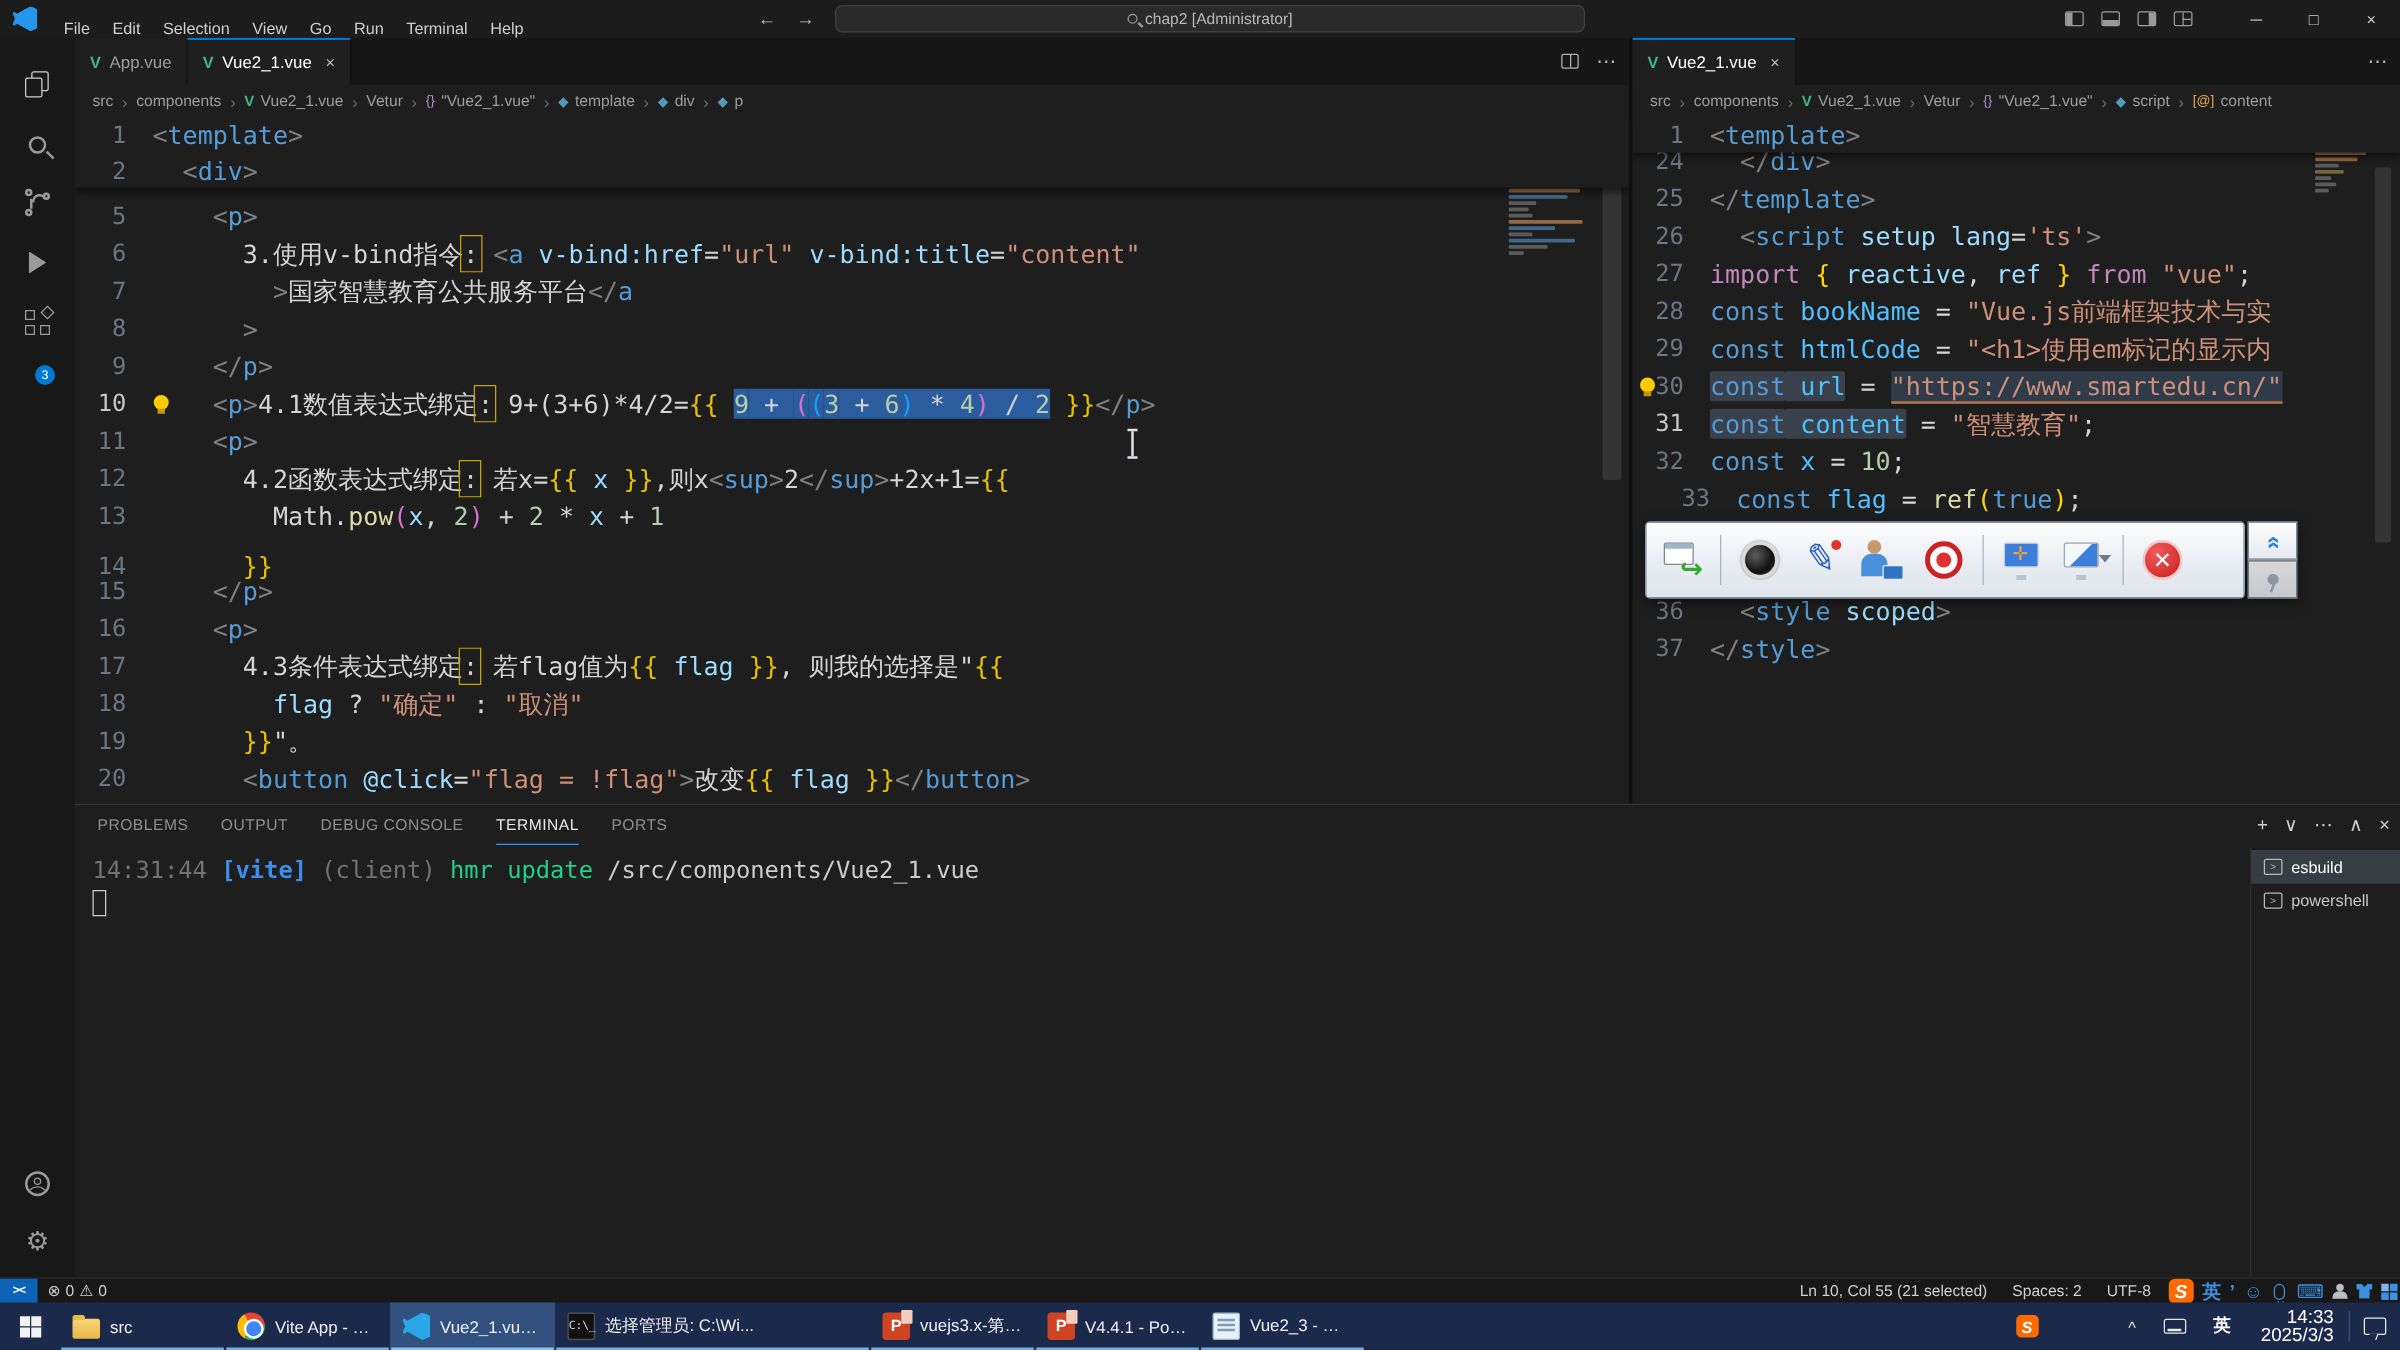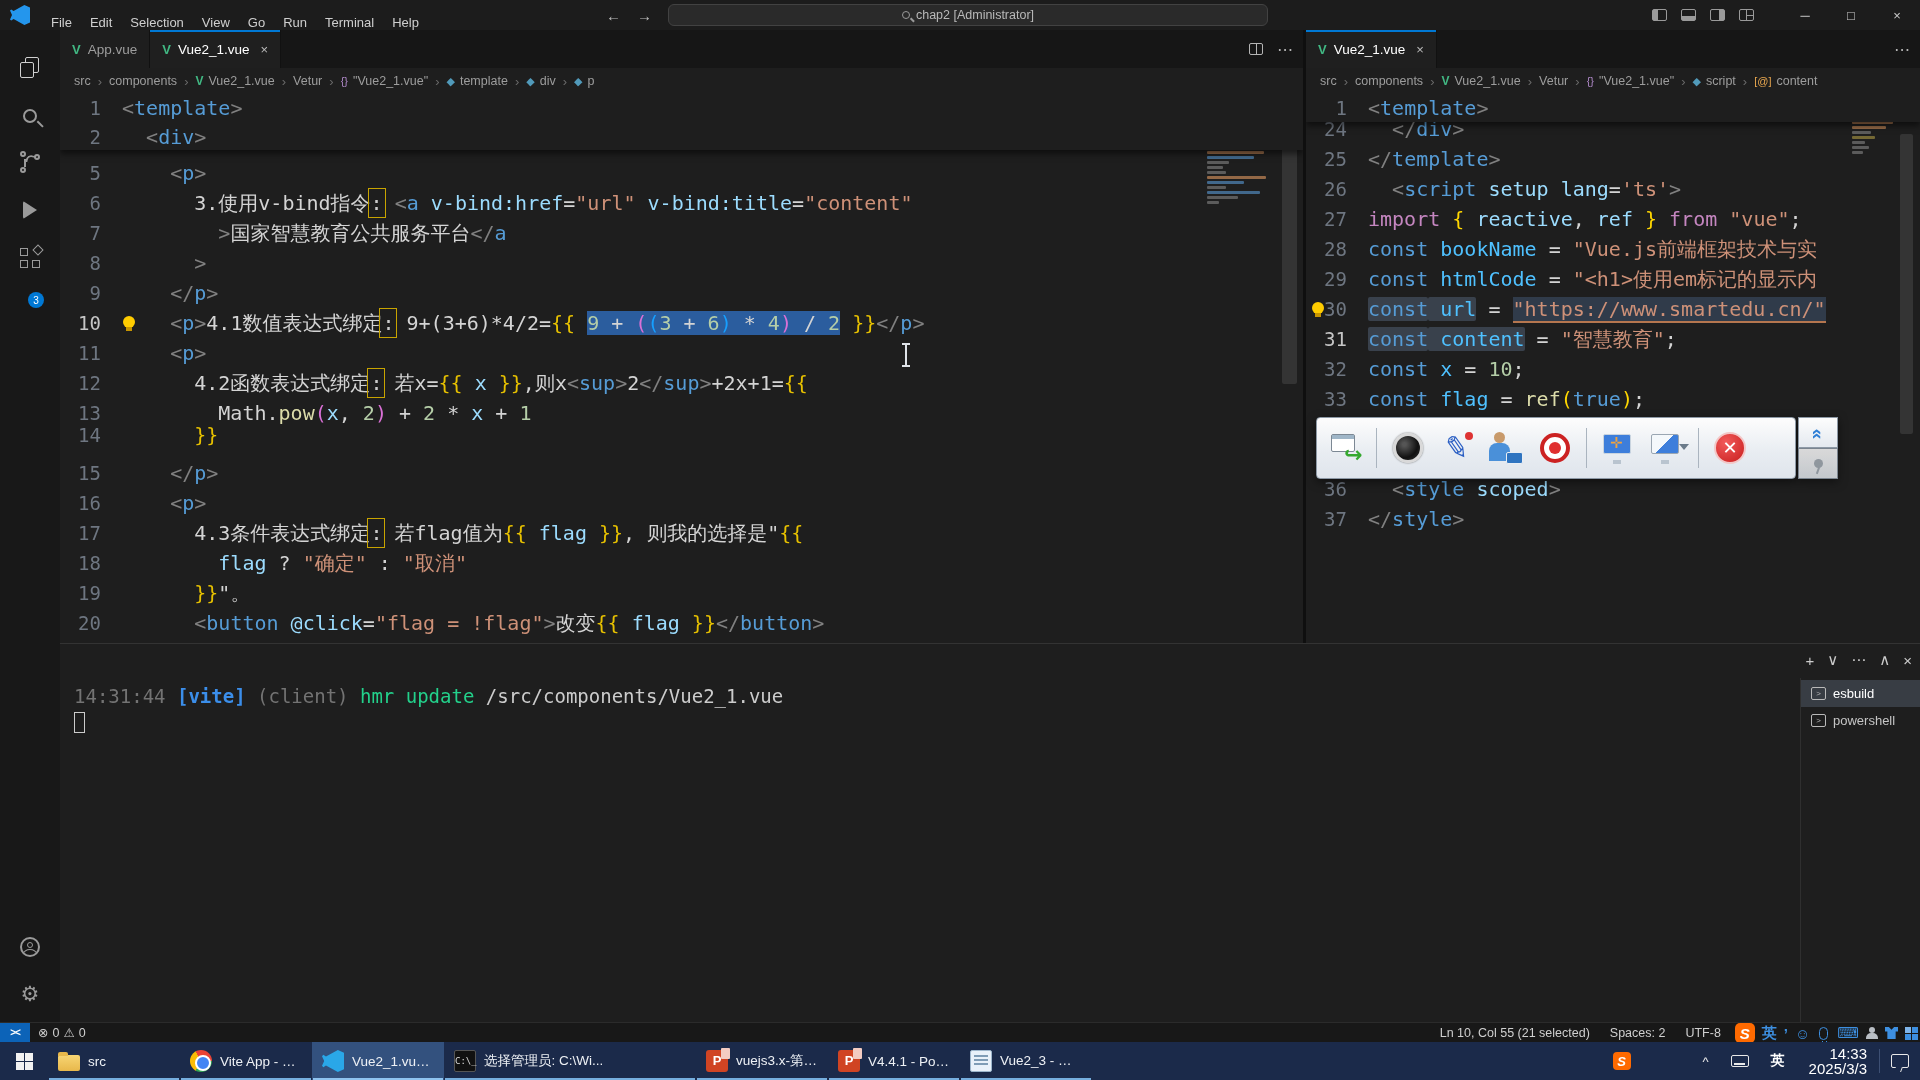--- a/index.html
+++ b/index.html
@@ -339,21 +339,21 @@
       <div id="lines-left">
           <div class="line" style="top: 64px; height: 30px; line-height: 30px;"><span class="ln">5</span><span class="lc mono"><span class="tk tx">    </span><span class="tk br">&lt;</span><span class="tk tag">p</span><span class="tk br">&gt;</span></span></div>
           <div class="line" style="top: 94px; height: 30px; line-height: 30px;"><span class="ln">6</span><span class="lc mono"><span class="tk tx">      3.使用v-bind指令</span><span class="tk box">:</span><span class="tk tx"> </span><span class="tk br">&lt;</span><span class="tk tag">a</span><span class="tk at"> v-bind:href</span><span class="tk op">=</span><span class="tk st">"url"</span><span class="tk at"> v-bind:title</span><span class="tk op">=</span><span class="tk st">"content"</span></span></div>
           <div class="line" style="top: 124px; height: 30px; line-height: 30px;"><span class="ln">7</span><span class="lc mono"><span class="tk tx">        </span><span class="tk br">&gt;</span><span class="tk tx">国家智慧教育公共服务平台</span><span class="tk br">&lt;/</span><span class="tk tag">a</span></span></div>
           <div class="line" style="top: 154px; height: 30px; line-height: 30px;"><span class="ln">8</span><span class="lc mono"><span class="tk tx">      </span><span class="tk br">&gt;</span></span></div>
           <div class="line" style="top: 184px; height: 30px; line-height: 30px;"><span class="ln">9</span><span class="lc mono"><span class="tk tx">    </span><span class="tk br">&lt;/</span><span class="tk tag">p</span><span class="tk br">&gt;</span></span></div>
           <div class="line" style="top: 214px; height: 30px; line-height: 30px;"><span class="ln cur">10</span><span class="lc mono"><span class="tk tx">    </span><span class="tk br">&lt;</span><span class="tk tag">p</span><span class="tk br">&gt;</span><span class="tk tx">4.1数值表达式绑定</span><span class="tk box">:</span><span class="tk tx"> 9+(3+6)*4/2=</span><span class="tk mu">{{</span><span class="tk tx"> </span><span class="tk num sel">9</span><span class="tk op sel"> + </span><span class="tk p2 sel">(</span><span class="tk p3 sel">(</span><span class="tk num sel">3</span><span class="tk op sel"> + </span><span class="tk num sel">6</span><span class="tk p3 sel">)</span><span class="tk op sel"> * </span><span class="tk num sel">4</span><span class="tk p2 sel">)</span><span class="tk op sel"> / </span><span class="tk num sel">2</span><span class="tk tx"> </span><span class="tk mu">}}</span><span class="tk br">&lt;/</span><span class="tk tag">p</span><span class="tk br">&gt;</span></span><span class="bulb" style="left: 63px;"></span></div>
           <div class="line" style="top: 244px; height: 30px; line-height: 30px;"><span class="ln">11</span><span class="lc mono"><span class="tk tx">    </span><span class="tk br">&lt;</span><span class="tk tag">p</span><span class="tk br">&gt;</span></span></div>
           <div class="line" style="top: 274px; height: 30px; line-height: 30px;"><span class="ln">12</span><span class="lc mono"><span class="tk tx">      4.2函数表达式绑定</span><span class="tk box">:</span><span class="tk tx"> 若x=</span><span class="tk mu">{{</span><span class="tk at"> x </span><span class="tk mu">}}</span><span class="tk tx">,则x</span><span class="tk br">&lt;</span><span class="tk tag">sup</span><span class="tk br">&gt;</span><span class="tk tx">2</span><span class="tk br">&lt;/</span><span class="tk tag">sup</span><span class="tk br">&gt;</span><span class="tk tx">+2x+1=</span><span class="tk mu">{{</span></span></div>
           <div class="line" style="top: 304px; height: 30px; line-height: 30px;"><span class="ln">13</span><span class="lc mono"><span class="tk tx">        Math.</span><span class="tk fn">pow</span><span class="tk p2">(</span><span class="tk at">x</span><span class="tk op">, </span><span class="tk num">2</span><span class="tk p2">)</span><span class="tk op"> + </span><span class="tk num">2</span><span class="tk op"> * </span><span class="tk at">x</span><span class="tk op"> + </span><span class="tk num">1</span></span></div>
-          <div class="line" style="top: 326px; height: 30px; line-height: 30px;"><span class="ln">14</span><span class="lc mono"><span class="tk tx">      </span><span class="tk mu">}}</span></span></div>
+          <div class="line" style="top: 344px; height: 30px; line-height: 30px;"><span class="ln">14</span><span class="lc mono"><span class="tk tx">      </span><span class="tk mu">}}</span></span></div>
           <div class="line" style="top: 364px; height: 30px; line-height: 30px;"><span class="ln">15</span><span class="lc mono"><span class="tk tx">    </span><span class="tk br">&lt;/</span><span class="tk tag">p</span><span class="tk br">&gt;</span></span></div>
           <div class="line" style="top: 394px; height: 30px; line-height: 30px;"><span class="ln">16</span><span class="lc mono"><span class="tk tx">    </span><span class="tk br">&lt;</span><span class="tk tag">p</span><span class="tk br">&gt;</span></span></div>
           <div class="line" style="top: 424px; height: 30px; line-height: 30px;"><span class="ln">17</span><span class="lc mono"><span class="tk tx">      4.3条件表达式绑定</span><span class="tk box">:</span><span class="tk tx"> 若flag值为</span><span class="tk mu">{{</span><span class="tk at"> flag </span><span class="tk mu">}}</span><span class="tk tx">, 则我的选择是"</span><span class="tk mu">{{</span></span></div>
           <div class="line" style="top: 454px; height: 30px; line-height: 30px;"><span class="ln">18</span><span class="lc mono"><span class="tk tx">        </span><span class="tk at">flag</span><span class="tk op"> ? </span><span class="tk st">"确定"</span><span class="tk op"> : </span><span class="tk st">"取消"</span></span></div>
           <div class="line" style="top: 484px; height: 30px; line-height: 30px;"><span class="ln">19</span><span class="lc mono"><span class="tk tx">      </span><span class="tk mu">}}</span><span class="tk tx">"。</span></span></div>
           <div class="line" style="top: 514px; height: 30px; line-height: 30px;"><span class="ln">20</span><span class="lc mono"><span class="tk tx">      </span><span class="tk br">&lt;</span><span class="tk tag">button</span><span class="tk at"> @click</span><span class="tk op">=</span><span class="tk st">"flag = !flag"</span><span class="tk br">&gt;</span><span class="tk tx">改变</span><span class="tk mu">{{</span><span class="tk at"> flag </span><span class="tk mu">}}</span><span class="tk br">&lt;/</span><span class="tk tag">button</span><span class="tk br">&gt;</span></span></div>
         </div>
       <div class="sticky" id="sticky-left">
           <div class="line" style="top: 0px; height: 28px; line-height: 28px;"><span class="ln">1</span><span class="lc mono"><span class="tk br">&lt;</span><span class="tk tag">template</span><span class="tk br">&gt;</span></span></div>
           <div class="line" style="top: 29px; height: 28px; line-height: 28px;"><span class="ln">2</span><span class="lc mono"><span class="tk tx">  </span><span class="tk br">&lt;</span><span class="tk tag">div</span><span class="tk br">&gt;</span></span></div>
@@ -420,21 +420,21 @@
       <div id="lines-right">
           <div class="line" style="top: 20px; height: 30px; line-height: 30px;"><span class="ln">24</span><span class="lc mono"><span class="tk tx">  </span><span class="tk br">&lt;/</span><span class="tk tag">div</span><span class="tk br">&gt;</span></span></div>
           <div class="line" style="top: 50px; height: 30px; line-height: 30px;"><span class="ln">25</span><span class="lc mono"><span class="tk br">&lt;/</span><span class="tk tag">template</span><span class="tk br">&gt;</span></span></div>
           <div class="line" style="top: 80px; height: 30px; line-height: 30px;"><span class="ln">26</span><span class="lc mono"><span class="tk tx">  </span><span class="tk br">&lt;</span><span class="tk tag">script</span><span class="tk at"> setup</span><span class="tk at"> lang</span><span class="tk op">=</span><span class="tk st">'ts'</span><span class="tk br">&gt;</span></span></div>
           <div class="line" style="top: 110px; height: 30px; line-height: 30px;"><span class="ln">27</span><span class="lc mono"><span class="tk kw2">import</span><span class="tk op"> </span><span class="tk p1">{</span><span class="tk at"> reactive</span><span class="tk op">,</span><span class="tk at"> ref</span><span class="tk op"> </span><span class="tk p1">}</span><span class="tk kw2"> from</span><span class="tk op"> </span><span class="tk st">"vue"</span><span class="tk op">;</span></span></div>
           <div class="line" style="top: 140px; height: 30px; line-height: 30px;"><span class="ln">28</span><span class="lc mono"><span class="tk kw">const</span><span class="tk cv"> bookName</span><span class="tk op"> = </span><span class="tk st">"Vue.js前端框架技术与实</span></span></div>
           <div class="line" style="top: 170px; height: 30px; line-height: 30px;"><span class="ln">29</span><span class="lc mono"><span class="tk kw">const</span><span class="tk cv"> htmlCode</span><span class="tk op"> = </span><span class="tk st">"&lt;h1&gt;使用em标记的显示内</span></span></div>
           <div class="line" style="top: 200px; height: 30px; line-height: 30px;"><span class="ln">30</span><span class="lc mono"><span class="tk kw hl">const</span><span class="tk cv hl"> url</span><span class="tk op"> = </span><span class="tk st lnk">"https://www.smartedu.cn/"</span></span><span class="bulb" style="left: 6px;"></span></div>
           <div class="line" style="top: 230px; height: 30px; line-height: 30px;"><span class="ln cur">31</span><span class="lc mono"><span class="tk kw hl">const</span><span class="tk cv hl"> content</span><span class="tk op"> = </span><span class="tk st">"智慧教育"</span><span class="tk op">;</span></span></div>
           <div class="line" style="top: 260px; height: 30px; line-height: 30px;"><span class="ln">32</span><span class="lc mono"><span class="tk kw">const</span><span class="tk cv"> x</span><span class="tk op"> = </span><span class="tk num">10</span><span class="tk op">;</span></span></div>
-          <div class="line" style="top: 290px; height: 30px; line-height: 30px;"><span class="ln">33</span><span class="lc mono"><span class="tk kw">const</span><span class="tk cv"> flag</span><span class="tk op"> = </span><span class="tk fn">ref</span><span class="tk p1">(</span><span class="tk kw">true</span><span class="tk p1">)</span><span class="tk op">;</span></span></div>
+          <div class="line" style="top: 290px; height: 30px; line-height: 30px; margin-left: 21px;"><span class="ln">33</span><span class="lc mono"><span class="tk kw">const</span><span class="tk cv"> flag</span><span class="tk op"> = </span><span class="tk fn">ref</span><span class="tk p1">(</span><span class="tk kw">true</span><span class="tk p1">)</span><span class="tk op">;</span></span></div>
           <div class="line" style="top: 380px; height: 30px; line-height: 30px;"><span class="ln">36</span><span class="lc mono"><span class="tk tx">  </span><span class="tk br">&lt;</span><span class="tk tag">style</span><span class="tk at"> scoped</span><span class="tk br">&gt;</span></span></div>
           <div class="line" style="top: 410px; height: 30px; line-height: 30px;"><span class="ln">37</span><span class="lc mono"><span class="tk br">&lt;/</span><span class="tk tag">style</span><span class="tk br">&gt;</span></span></div>
         </div>
       <div class="sticky" style="height:28px" id="sticky-right">
           <div class="line" style="top: 0px; height: 28px; line-height: 28px;"><span class="ln">1</span><span class="lc mono"><span class="tk br">&lt;</span><span class="tk tag">template</span><span class="tk br">&gt;</span></span></div>
         </div>
       <div class="minimap" id="mm-right" style="left:546px;width:42px">
           <div style="width: 50%; background: rgb(106, 106, 106); opacity: 0.8;"></div>
           <div style="width: 35%; background: rgb(106, 106, 106); opacity: 0.8;"></div>
           <div style="width: 70%; background: rgb(74, 122, 168); opacity: 0.8;"></div>
@@ -494,20 +494,27 @@
     <div class="cell">
         <span class="fb-chev">«</span>
       </div>
     <div class="cell" style="opacity:.85">
         <span class="fb-pin"></span>
       </div>
   </div>
 </div>
 
 <div id="panel">
+  <div class="ptabs" id="ptabs">
+      <div class="ptab">PROBLEMS</div>
+      <div class="ptab">OUTPUT</div>
+      <div class="ptab">DEBUG CONSOLE</div>
+      <div class="ptab active">TERMINAL</div>
+      <div class="ptab">PORTS</div>
+    </div>
   <div class="pactions" id="pactions">
       <span>+</span>
       <span>∨</span>
       <span>⋯</span>
       <span>∧</span>
       <span>×</span>
     </div>
   <div id="termbody" class="mono">
     <div id="termline"><span class="t-dim">14:31:44 </span><span class="t-vite">[vite] </span><span class="t-dim">(client) </span><span class="t-grn">hmr update </span><span class="t-fg">/src/components/Vue2_1.vue</span></div>
     <div class="cursor-box"></div>

